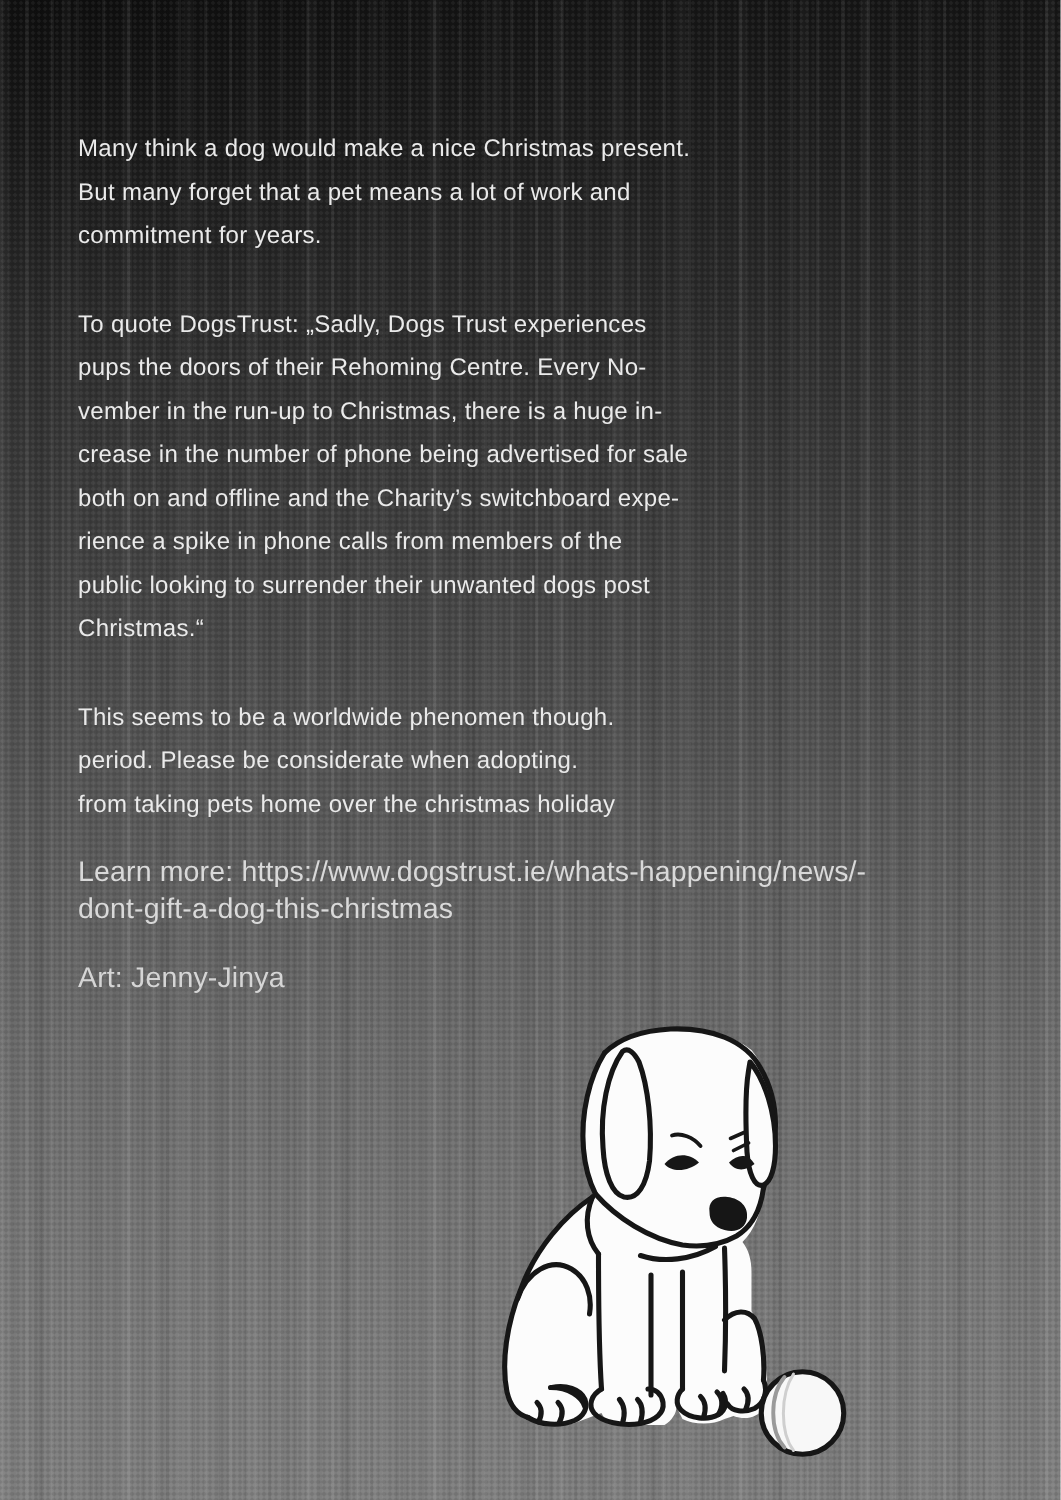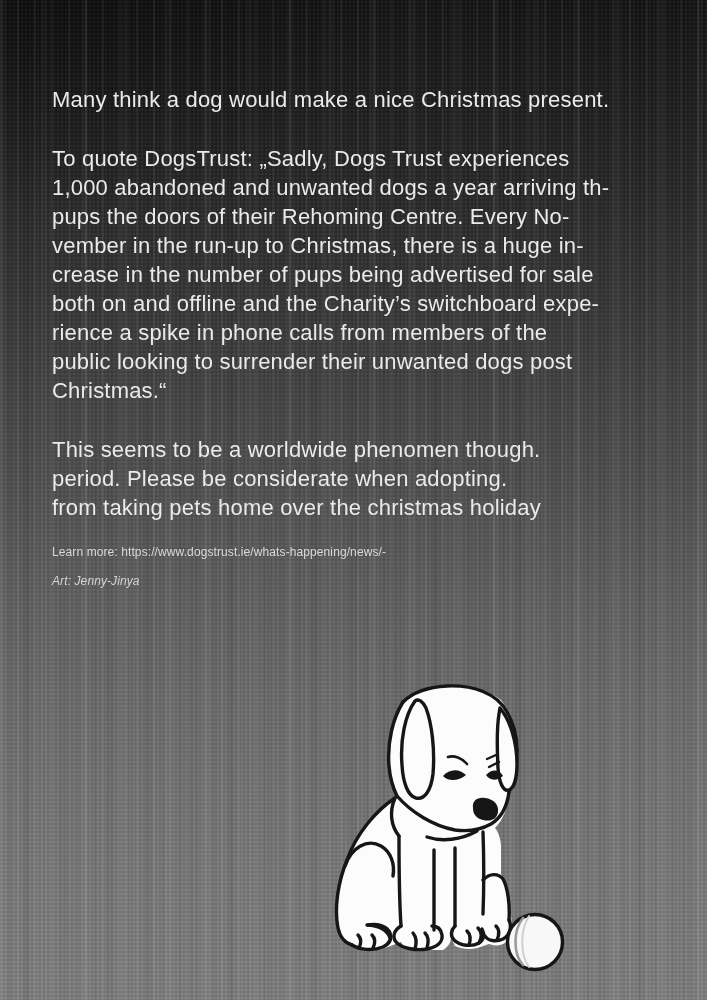--- a/index.html
+++ b/index.html
@@ -21,59 +21,61 @@
         rgba(0,0,0,0.04) 23px 29px, rgba(0,0,0,0) 29px 41px),
       radial-gradient(560px 340px at 8% 0%, rgba(0,0,0,0.30), rgba(0,0,0,0) 62%),
       linear-gradient(180deg,
         #151515 0%, #1e1e1e 9%, #2a2a2a 20%, #373737 30%,
         #454545 40%, #525252 50%, #606060 60%, #6b6b6b 70%,
         #737373 80%, #797979 90%, #7d7d7d 100%);
     background-size:4px 4px, 4px 4px, 100% 100%, 100% 100%, 100% 100%, 100% 100%;
     background-position:0 0, 2px 2px, 0 0, 0 0, 0 0, 0 0;
   }
   .content{position:absolute;left:52px;top:85px;width:630px;}
-  .para{margin:0 0 30px 0;font-size:22px;line-height:29px;letter-spacing:0.2px;}
+  .para{margin:0 0 30px 0;font-size:16px;line-height:29px;letter-spacing:0.2px;}
   .para .line{white-space:nowrap;}
-  .small{font-size:12px;line-height:25px;letter-spacing:0.1px;}
+  .small{font-size:19px;line-height:25px;letter-spacing:0.1px;}
   .learn-more{margin-top:18px;}
-  .credit{margin-top:4px;font-style:italic;}
+  .credit{margin-top:21px;}
   .illustration{position:absolute;left:315px;top:680px;width:260px;height:296px;}
   .illustration svg{display:block;width:100%;height:100%;}
 </style>
 </head>
 <body>
 
 <div class="page">
 
   <main class="content">
 
     <div class="para" style="color:#eaeaea">
       <div class="line">Many think a dog would make a nice Christmas present.</div>
+      <div class="line">But many forget that a pet means a lot of work and</div>
+      <div class="line">commitment for years.</div>
     </div>
 
     <div class="para" style="color:#eaeaea">
       <div class="line">To quote DogsTrust: „Sadly, Dogs Trust experiences</div>
-      <div class="line">1,000 abandoned and unwanted dogs a year arriving th-</div>
       <div class="line">pups the doors of their Rehoming Centre. Every No-</div>
       <div class="line">vember in the run-up to Christmas, there is a huge in-</div>
-      <div class="line">crease in the number of pups being advertised for sale</div>
+      <div class="line">crease in the number of phone being advertised for sale</div>
       <div class="line">both on and offline and the Charity’s switchboard expe-</div>
       <div class="line">rience a spike in phone calls from members of the</div>
       <div class="line">public looking to surrender their unwanted dogs post</div>
       <div class="line">Christmas.“</div>
     </div>
 
     <div class="para" style="color:#eaeaea;margin-bottom:2px">
       <div class="line">This seems to be a worldwide phenomen though.</div>
       <div class="line">period. Please be considerate when adopting.</div>
       <div class="line">from taking pets home over the christmas holiday</div>
     </div>
 
     <div class="small learn-more" style="color:#d9d9d9">
       <div class="line">Learn more: https://www.dogstrust.ie/whats-happening/news/-</div>
+      <div class="line">dont-gift-a-dog-this-christmas</div>
     </div>
 
     <div class="small credit" style="color:#d5d5d5">Art: Jenny-Jinya</div>
 
   </main>
 
   <div class="illustration">
     <svg viewBox="0 0 260 296" xmlns="http://www.w3.org/2000/svg">
 
       <g>

